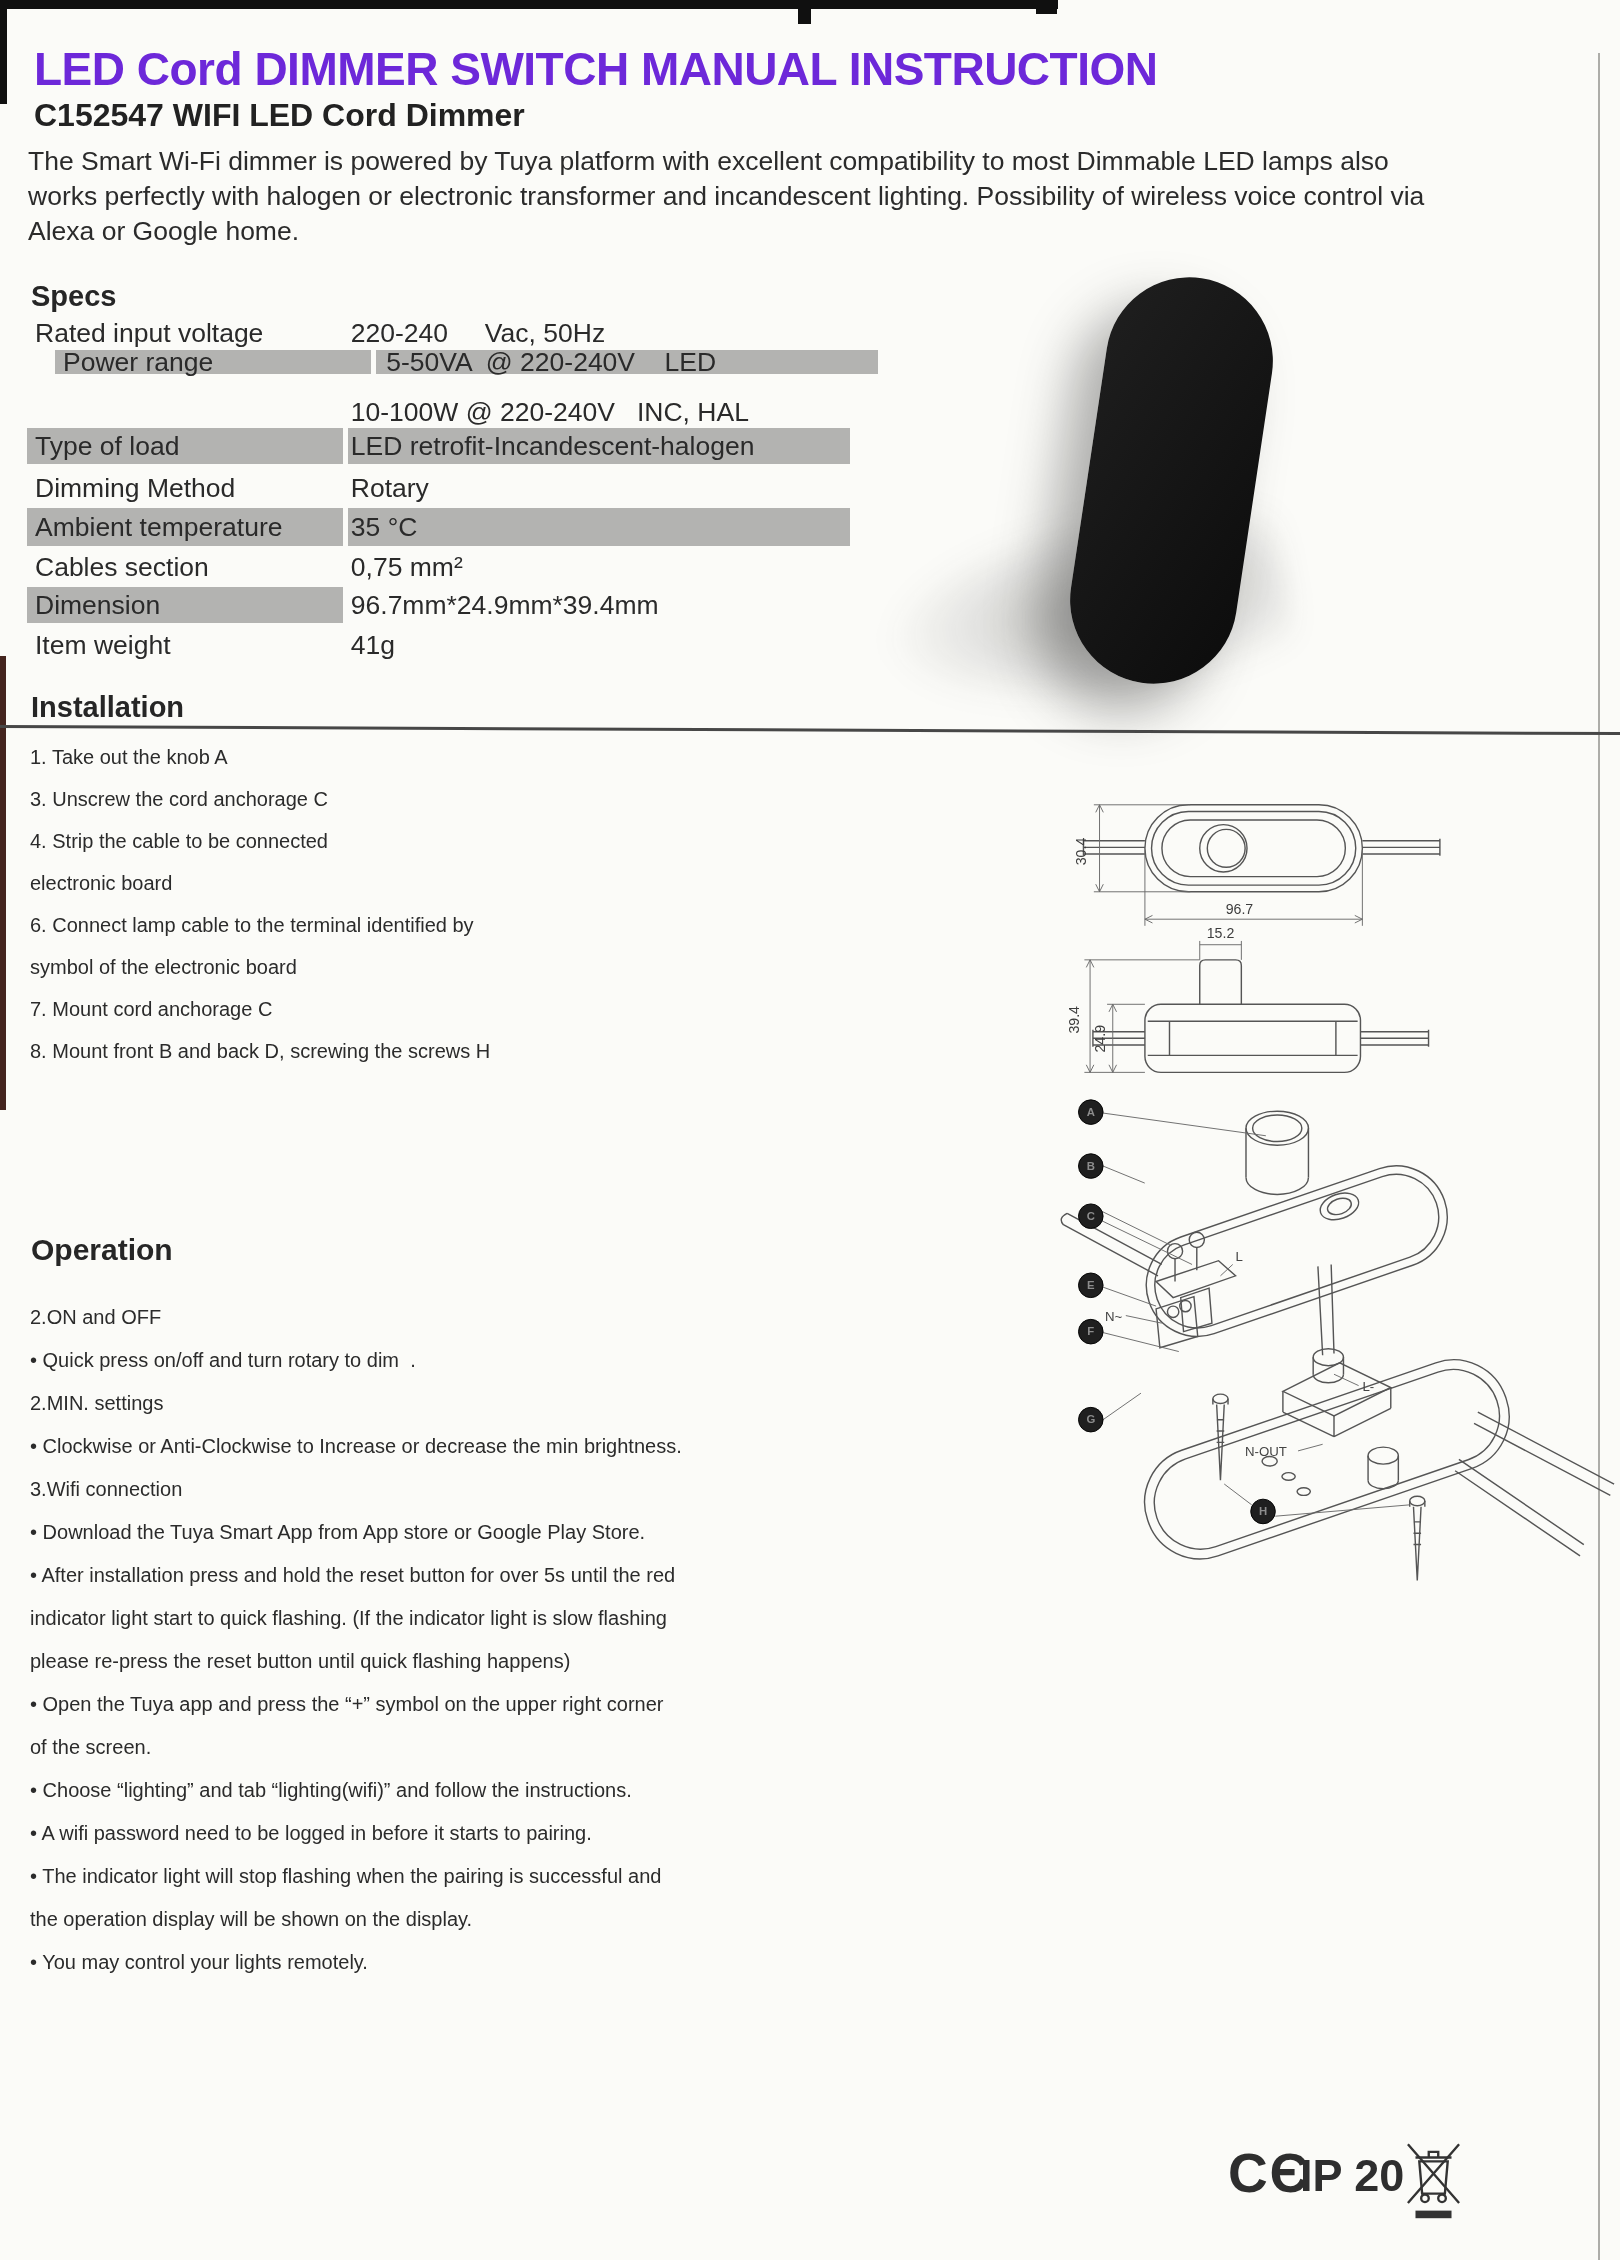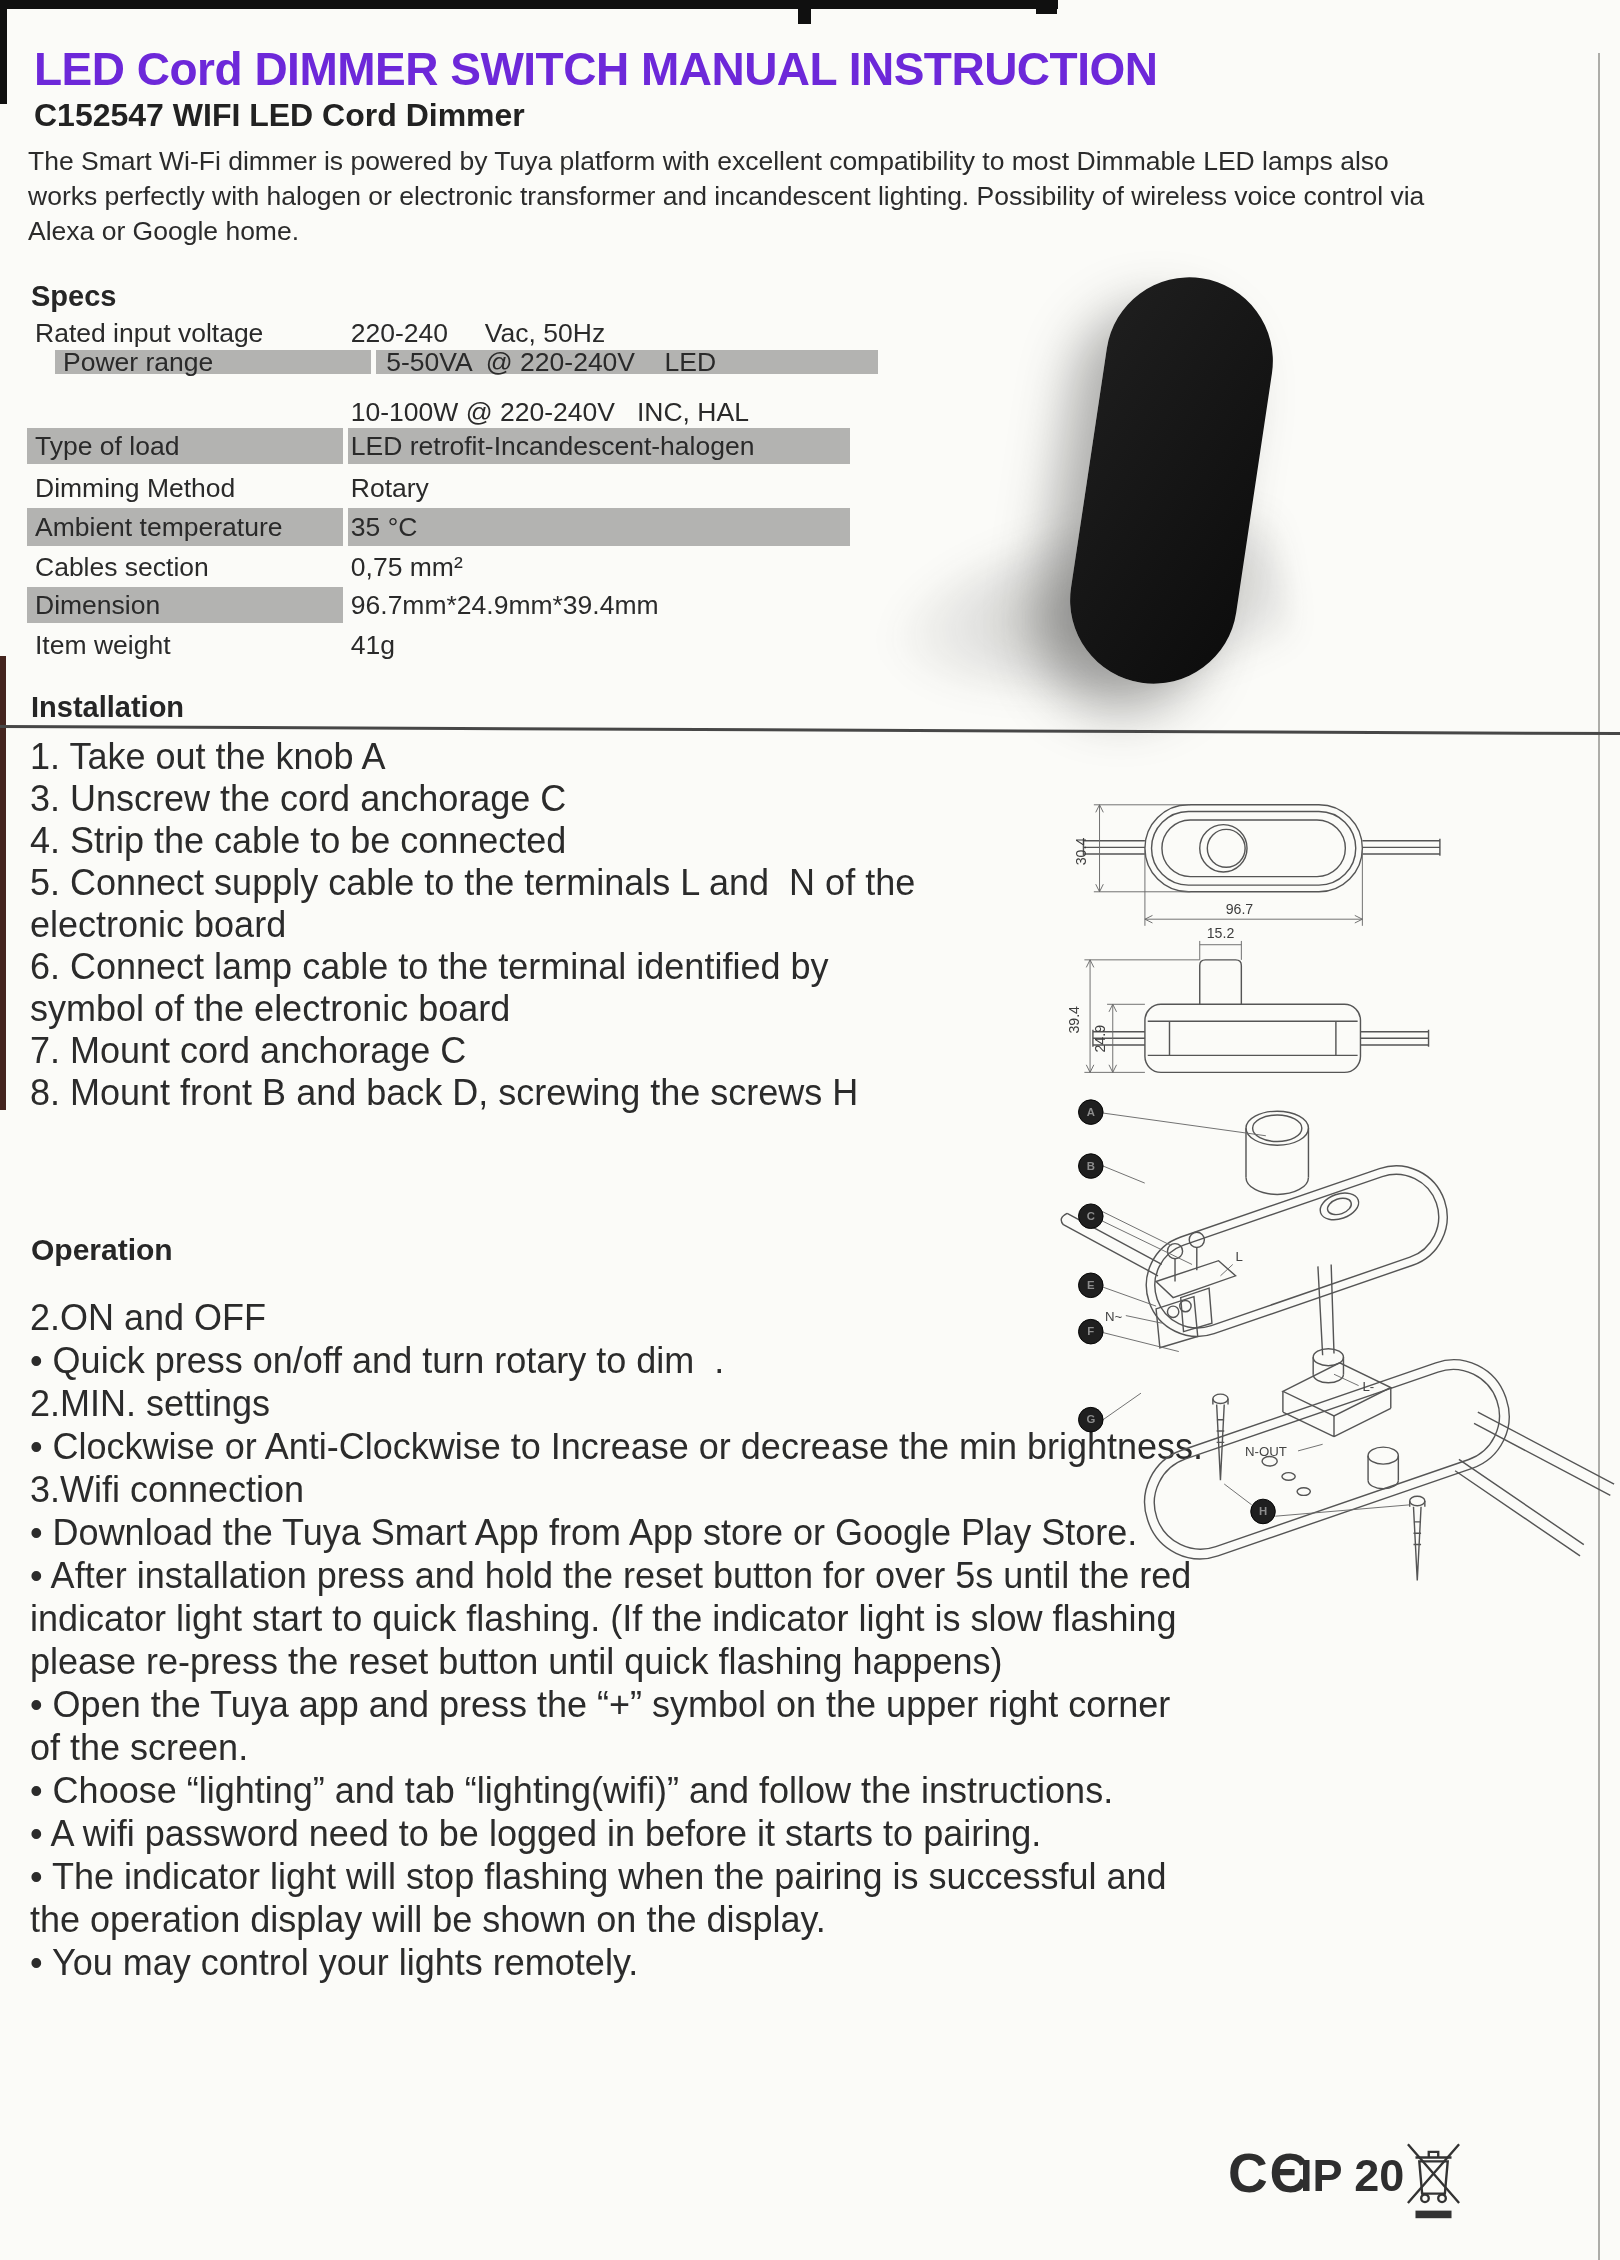--- a/index.html
+++ b/index.html
@@ -15,21 +15,21 @@
   .specs-heading{left:31px;top:280px;font-size:29px;font-weight:700;}
   .spec-row{left:0;width:856px;display:flex;align-items:center;font-size:26.5px;color:#2a2a2a;}
   .spec-label-cell{position:absolute;left:26.5px;width:316px;height:100%;display:flex;align-items:center;}
   .spec-value-cell{position:absolute;left:348px;width:502px;height:100%;display:flex;align-items:center;}
   .spec-label-cell .txt{padding-left:8.5px;}
   .spec-value-cell .txt{padding-left:2.8px;}
   .gray{background:#b3b3b1;}
   
   .install-heading{left:31px;top:691px;font-size:29px;font-weight:700;}
   .divider{left:0;top:725px;width:1620px;height:2.8px;background:#474747;transform:rotate(0.25deg);transform-origin:0 0;}
-  .doc-lines{font-size:36px;color:#2b2b2b;}
+  .doc-lines{font-size:20px;color:#2b2b2b;}
   #install-lines{left:30px;top:736px;line-height:42px;}
   .op-heading{left:31px;top:1233px;font-size:30px;font-weight:700;}
   #op-lines{left:30px;top:1296px;line-height:43px;}
   
   .pill-shadow{left:880px;top:516px;width:407px;height:189px;
     background:radial-gradient(ellipse at 60% 50%, rgba(40,40,40,.30), rgba(40,40,40,0) 70%);
     filter:blur(13.2px);transform:rotate(-10deg);}
   .pill{left:1088px;top:276px;width:167px;height:409px;border-radius:85px;
     background:linear-gradient(115deg,#1f1f1f,#0c0c0c);
     transform:rotate(8.5deg);box-shadow:-28px 33px 52px rgba(60,60,60,.40);}
@@ -143,21 +143,20 @@
 
 <div class="abs pill-shadow"></div>
 <div class="abs pill"></div>
 
 <div class="abs install-heading">Installation</div>
 <div class="abs divider"></div>
 <div class="abs doc-lines" id="install-lines">
     <div class="pre">1. Take out the knob A</div>
     <div class="pre">3. Unscrew the cord anchorage C</div>
     <div class="pre">4. Strip the cable to be connected</div>
-    <div class="pre">5. Connect supply cable to the terminals L and  N of the</div>
     <div class="pre">electronic board</div>
     <div class="pre">6. Connect lamp cable to the terminal identified by</div>
     <div class="pre">symbol of the electronic board</div>
     <div class="pre">7. Mount cord anchorage C</div>
     <div class="pre">8. Mount front B and back D, screwing the screws H</div>
   </div>
 
 <div class="abs op-heading">Operation</div>
 <div class="abs doc-lines" id="op-lines">
     <div class="pre">2.ON and OFF</div>

